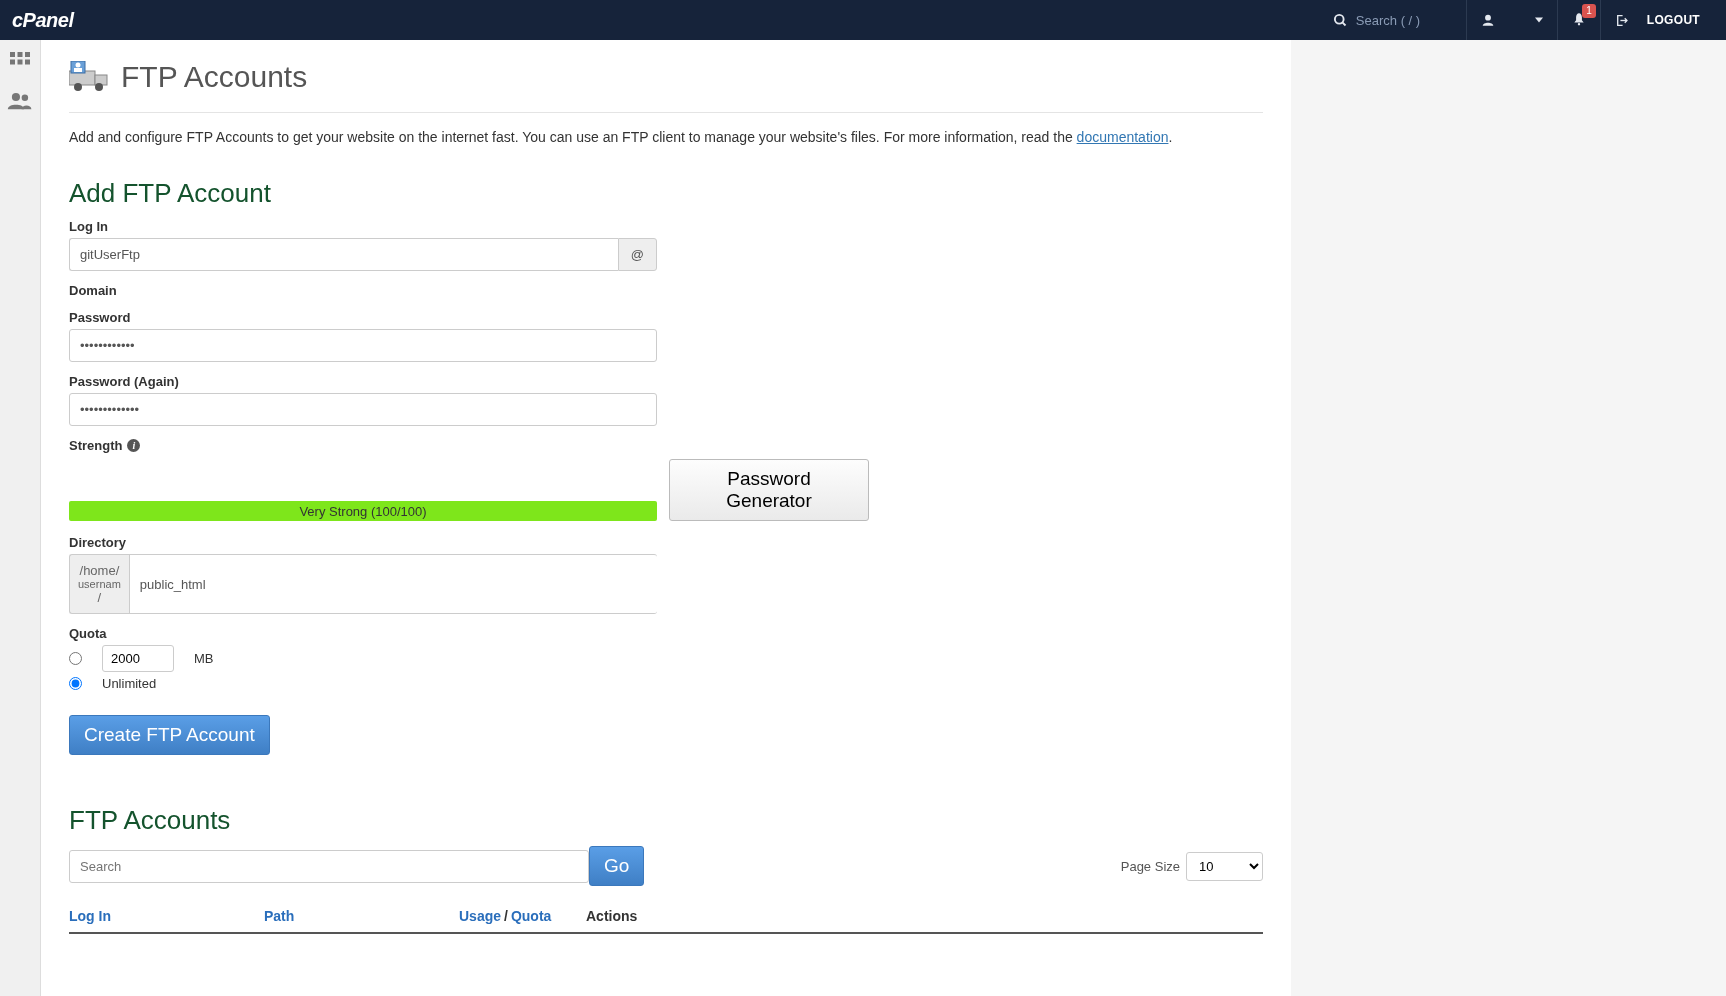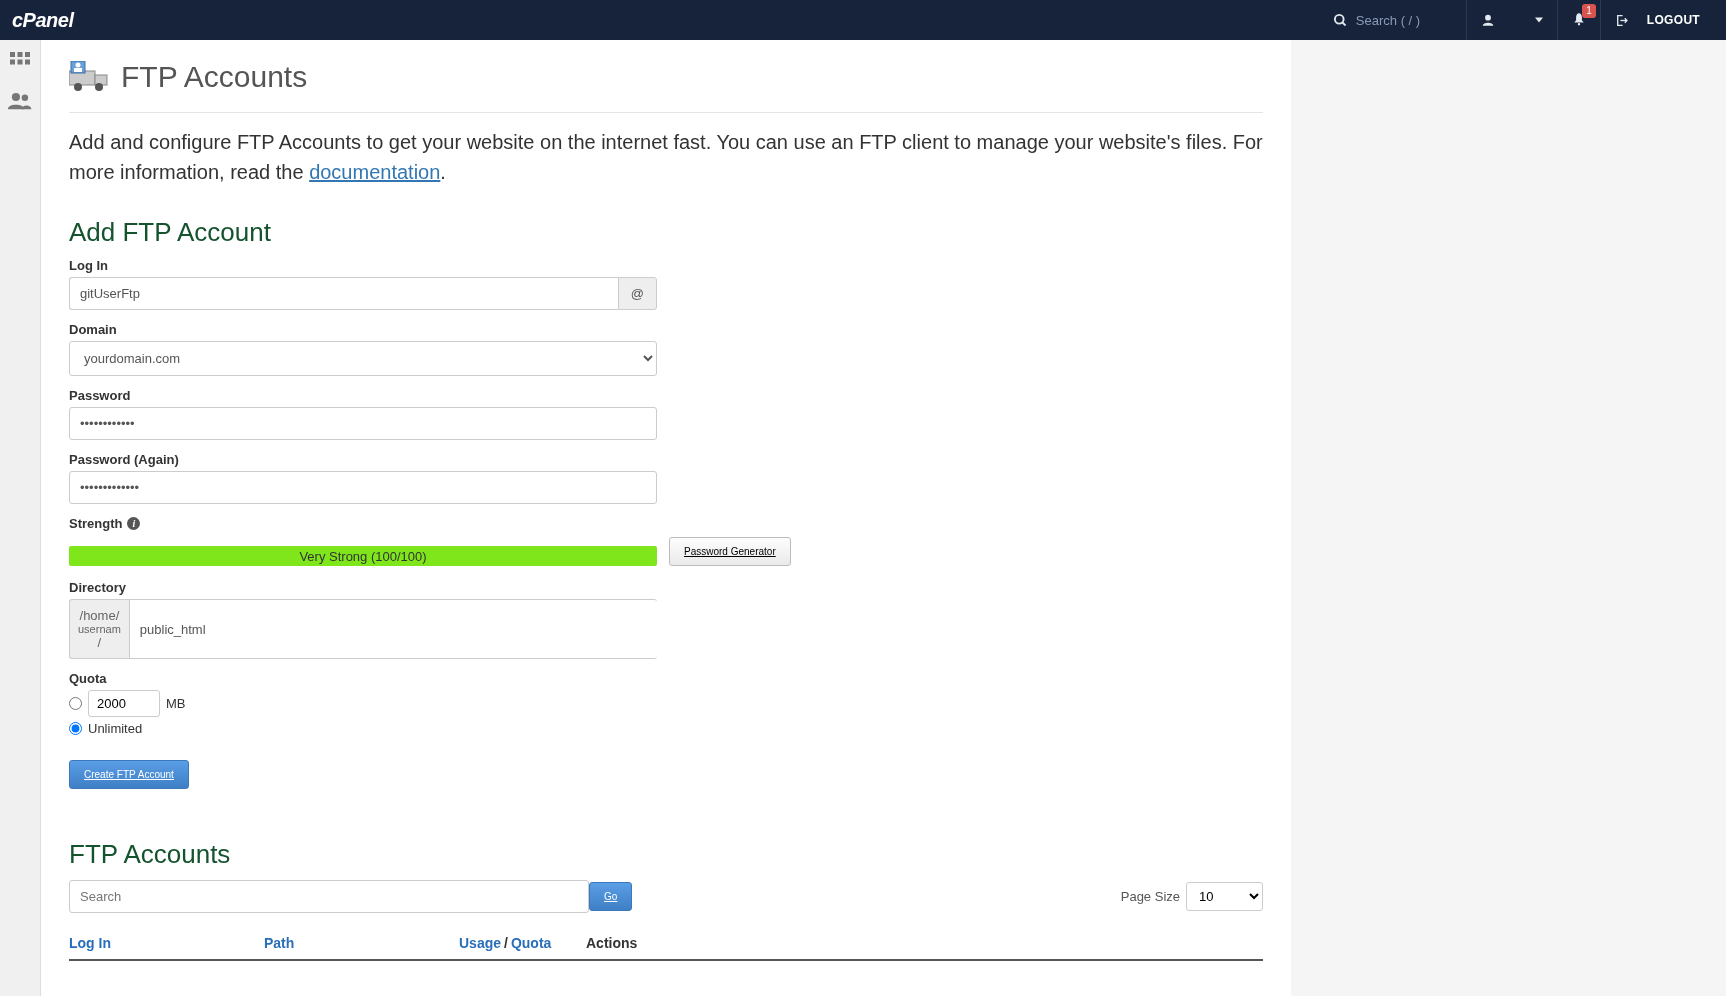--- a/index.html
+++ b/index.html
@@ -18,42 +18,42 @@
 .logout { font-size: 12px; font-weight: 600; letter-spacing: 0.3px; display: flex; align-items: center; gap: 19px; }
 
 .layout { display: flex; }
 .sidebar { width: 41px; background: #f0f0f0; border-right: 1px solid #ddd; padding-top: 10px; display: flex; flex-direction: column; align-items: center; gap: 14px; min-height: calc(100vh - 40px); }
 .sidebar-icon { color: #777; cursor: pointer; }
 
 .main { flex: 1; background: #fff; padding: 10px 28px 40px; min-height: calc(100vh - 40px); max-width: 1250px; }
 .page-title-row { display: flex; align-items: center; gap: 8px; border-bottom: 1px solid #e4e4e4; padding: 10px 0 18px; }
 .page-title { font-size: 30px; font-weight: 400; color: #555; }
 .ftp-icon { width: 44px; height: 32px; position: relative; }
-.desc { padding: 14px 0 10px; font-size: 20px; color: #333; line-height: 1.5; }
+.desc { padding: 14px 0 10px; font-size: 14px; color: #333; line-height: 1.5; }
 .desc a { color: #3277b3; }
 
 h2.section { font-size: 26px; font-weight: 400; color: #14532d; margin: 20px 0 10px; }
 
 .form-row { margin-bottom: 12px; max-width: 588px; }
 .form-label { font-weight: 600; font-size: 13px; color: #333; margin-bottom: 4px; display: flex; align-items: center; gap: 5px; }
 .input, .select { width: 100%; padding: 8px 10px; border: 1px solid #ccc; border-radius: 3px; font-size: 13px; color: #555; background: #fff; font-family: inherit; }
 .input-group { display: flex; }
 .input-group .input { border-radius: 3px 0 0 3px; border-right: none; }
 .input-addon { background: #eee; border: 1px solid #ccc; border-radius: 0 3px 3px 0; padding: 8px 12px; font-size: 13px; color: #555; display:flex; align-items:center; }
 .input-prefix { background: #eee; border: 1px solid #ccc; border-right: none; border-radius: 3px 0 0 3px; padding: 8px 8px; font-size: 13px; color: #666; white-space: nowrap; display:flex; align-items:center;flex-direction:column; }
 .input-prefix .small { font-size: 11px; }
 .input-group .input.right { border-radius: 0 3px 3px 0; }
 
 .strength-row { display: flex; align-items: flex-end; gap: 12px; max-width: 800px; margin-bottom: 14px; }
 .strength-bar-wrap { flex: 0 0 588px; }
 .strength-bar { background: #7ee61b; height: 20px; border-radius: 2px; display: flex; align-items: center; justify-content: center; font-size: 13px; color: #333; }
-.btn { padding: 8px 14px; border: 1px solid #bbb; background: linear-gradient(#fdfdfd,#eaeaea); border-radius: 3px; font-size: 10px; cursor: pointer; font-family: inherit; text-decoration: underline; }
+.btn { padding: 8px 14px; border: 1px solid #bbb; background: linear-gradient(#fdfdfd,#eaeaea); border-radius: 3px; font-size: 19px; cursor: pointer; font-family: inherit; }
 .btn-primary { background: #4b8df8; background: #4f90d9; border-color: #3b78bc; color: #fff; background: linear-gradient(#5a9ee6,#3f7fc5); }
 
-.quota-row { display: flex; align-items: center; gap: 6px; margin: 4px 0; font-size: 13px; }
+.quota-row { display: flex; align-items: center; gap: 20px; margin: 4px 0; font-size: 13px; }
 .quota-row input[type=text] { width: 72px; padding: 5px 8px; border: 1px solid #ccc; border-radius: 3px; font-size: 13px; }
 
 .search-row { display: flex; align-items: center; margin-bottom: 14px; }
 .search-input { width: 520px; padding: 8px 10px; border: 1px solid #ccc; border-radius: 3px; font-size: 13px; }
 .page-size { margin-left: auto; display: flex; align-items: center; gap: 6px; color: #555; font-size: 13px; }
 .page-size select { padding: 5px 32px 5px 8px; border: 1px solid #ccc; border-radius: 3px; font-size: 13px; background: #fff; }
 
 .table-header { display: flex; border-bottom: 2px solid #555; padding: 8px 0; font-size: 14px; font-weight: 600; }
 .table-header .col { color: #333; }
 .table-header .sortable { color: #2a6ebb; cursor: pointer; }
@@ -154,23 +154,20 @@
     <div class="form-row">
       <div class="form-label">Log In</div>
       <div class="input-group">
         <input class="input" value="gitUserFtp" style="">
         <span class="input-addon">@</span>
       </div>
     </div>
 
     <div class="form-row">
       <div class="form-label">Domain</div>
-      <select class="select">
-        <option>yourdomain.com</option>
-      </select>
     </div>
 
     <div class="form-row">
       <div class="form-label">Password</div>
       <input class="input" value="••••••••••••" style="">
     </div>
 
     <div class="form-row">
       <div class="form-label">Password (Again)</div>
       <input class="input" value="•••••••••••••" style="">

